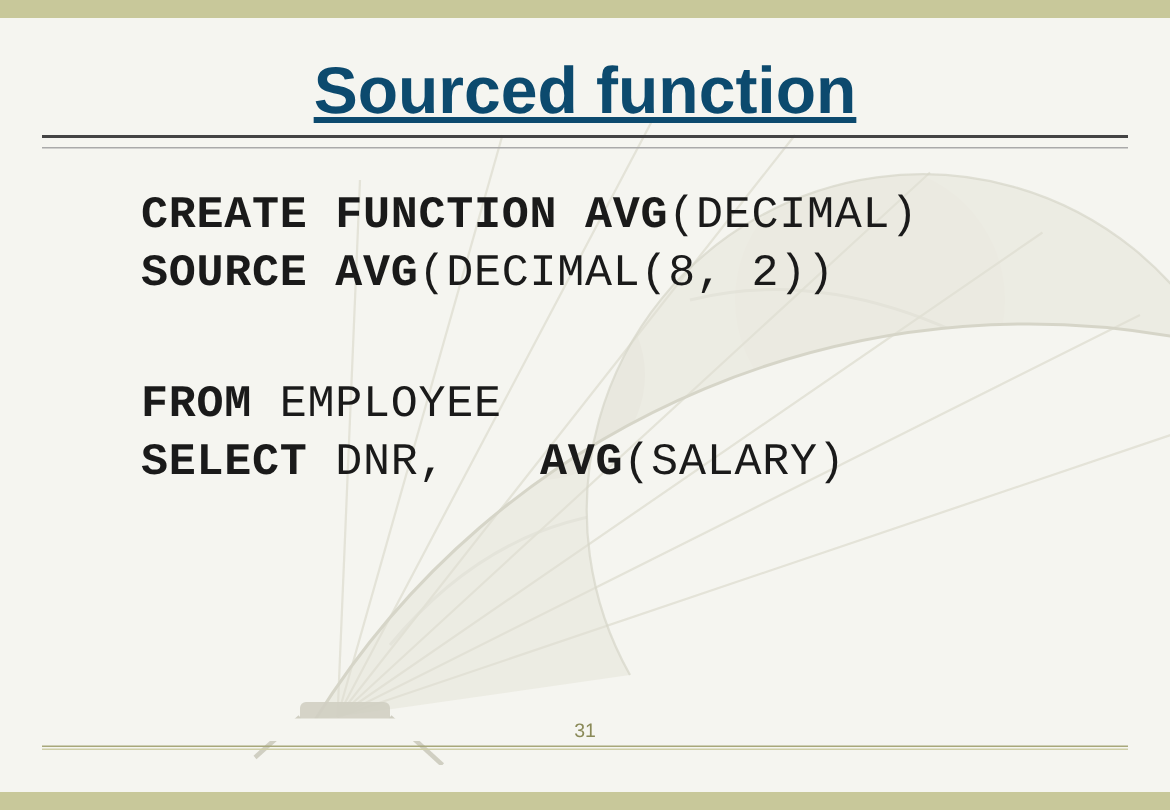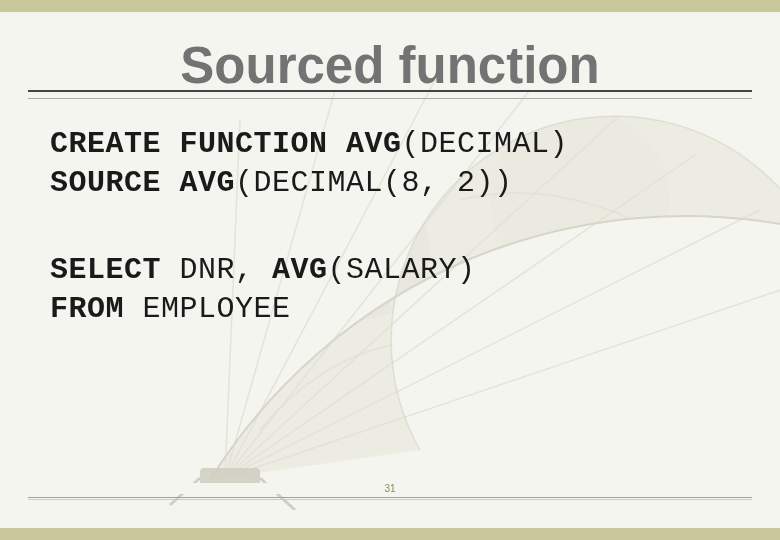--- a/index.html
+++ b/index.html
@@ -28,23 +28,24 @@
     height: 460px;
     opacity: 0.28;
     pointer-events: none;
   }
   .title {
     position: absolute;
     top: 36px;
     left: 0;
     width: 100%;
     text-align: center;
-    font-size: 51px;
+    font-size: 44px;
     font-weight: bold;
-    color: #737373;
+    color: #0c4a6e;
+    text-decoration: underline;
   }
   .hr-top {
     position: absolute;
     top: 90px;
     left: 28px;
     right: 28px;
     border: 0;
     border-top: 2px solid #444;
   }
   .hr-sub {
@@ -62,21 +63,21 @@
     right: 50px;
     color: #1a1a1a;
   }
   .code-block {
     font-family: Consolas, 'Courier New', monospace;
     font-size: 30px;
     line-height: 1.3;
     letter-spacing: 0.5px;
   }
   .block1 { margin-bottom: 48px; }
-  .kw { font-weight: bold; }
+  .kw { font-weight: bold; margin-left: 44px; }
   .footer-line {
     position: absolute;
     bottom: 42px;
     left: 28px;
     right: 28px;
     border: 0;
     border-top: 1px solid #a8a87a;
   }
   .footer-line2 {
     position: absolute;
@@ -85,21 +86,21 @@
     right: 28px;
     border: 0;
     border-top: 1px solid #cfcfa8;
   }
   .page-num {
     position: absolute;
     bottom: 46px;
     left: 0;
     width: 100%;
     text-align: center;
-    font-size: 10px;
+    font-size: 13px;
     color: #8a8a58;
     background: #f5f5f0;
     z-index: 2;
   }
   .page-num span {
     padding: 0 8px;
     background: #f5f5f0;
   }
 </style>
 </head>
@@ -142,20 +143,20 @@
 <div class="title">Sourced function</div>
 <hr class="hr-top">
 <hr class="hr-sub">
 
 <div class="content">
   <div class="code-block block1">
     <div><span class="kw">CREATE FUNCTION AVG</span><span>(DECIMAL)</span></div>
     <div><span class="kw">SOURCE AVG</span><span>(DECIMAL(8, 2))</span></div>
   </div>
   <div class="code-block">
+    <div><span class="kw">FROM</span><span> EMPLOYEE</span></div>
     <div><span class="kw">SELECT</span><span> DNR, </span><span class="kw">AVG</span><span>(SALARY)</span></div>
-    <div><span class="kw">FROM</span><span> EMPLOYEE</span></div>
   </div>
 </div>
 
 <div class="page-num"><span>31</span></div>
 <hr class="footer-line">
 <hr class="footer-line2">
 
 </body></html>

